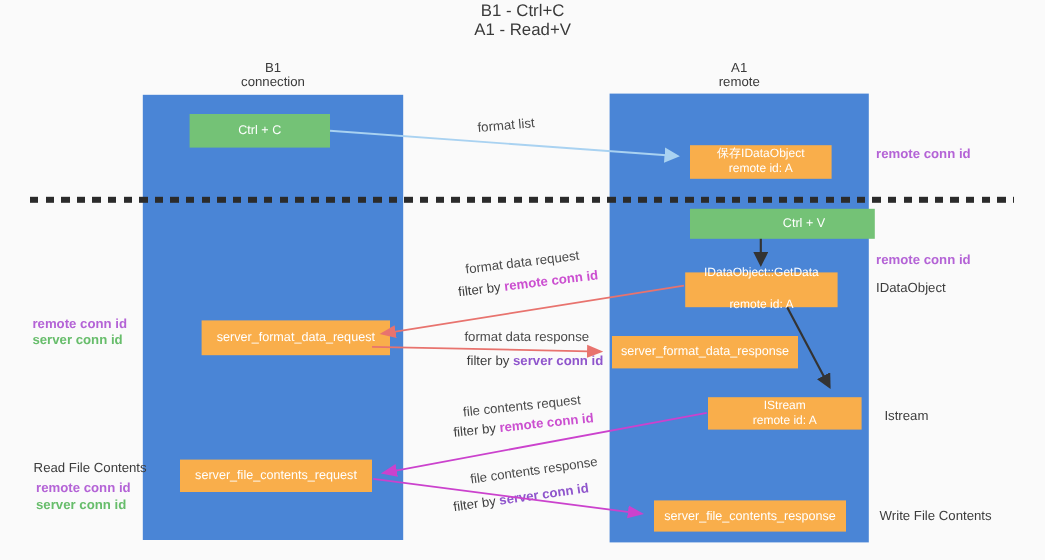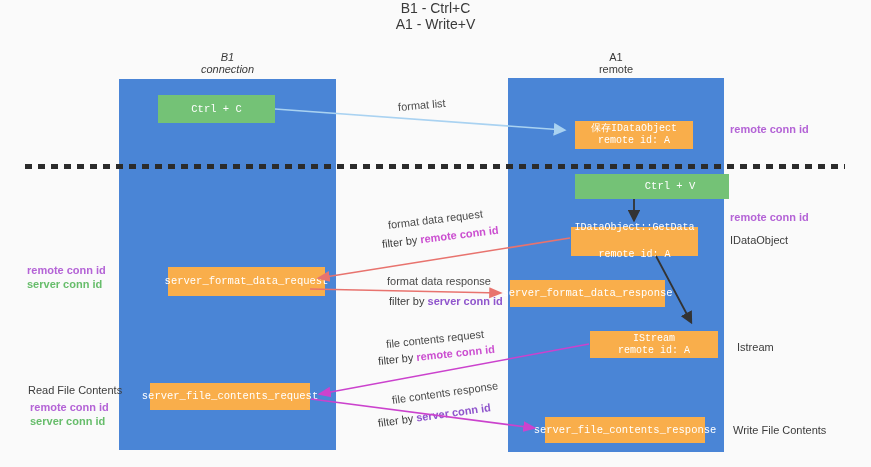--- a/index.html
+++ b/index.html
@@ -9,42 +9,42 @@
     font-family:"Liberation Sans","DejaVu Sans",sans-serif;
     color:#3c3c3c;
   }
   .abs{position:absolute;}
   .title{left:0;top:8;width:871px;text-align:center;font-size:14px;color:#3a3a3a;line-height:16px;}
   .col-header{text-align:center;font-size:11px;color:#3a3a3a;line-height:12px;}
   .column{background:#4a85d6;}
   .dashline{height:5px;background:repeating-linear-gradient(90deg,#2b2b2b 0 7px,transparent 7px 13px);}
   .box{
     display:flex;flex-direction:column;align-items:center;justify-content:center;
-    color:#fff;text-align:center;font-size:10.5px;line-height:13px;white-space:nowrap;font-family:Liberation Mono, monospace;
+    color:#fff;text-align:center;font-size:10.5px;line-height:13px;white-space:nowrap;
   }
   .green{background:#74c276;}
   .orange{background:#f9ae4b;}
   .lbl{font-size:11px;white-space:nowrap;color:#3c3c3c;}
   .lbl-gray{color:#4a4a4a;}
   .orchid{color:#b463d6;font-weight:bold;}
   .magenta{color:#cb4fd0;font-weight:bold;}
   .purple{color:#8f55cc;font-weight:bold;}
   .greentx{color:#67bd6b;font-weight:bold;}
   .rot{transform-origin:left center;}
   svg.overlay{position:absolute;left:0;top:0;pointer-events:none;}
 </style>
 </head>
 <body>
 
 <div class="abs title">
   <div>B1 - Ctrl+C</div>
-  <div>A1 - Write+V</div>
+  <div>A1 - Read+V</div>
 </div>
 
-<div class="abs col-header" style="left:119px;top:51px;width:217px;font-style:italic;">
+<div class="abs col-header" style="left:119px;top:51px;width:217px;">
   <div>B1</div>
   <div>connection</div>
 </div>
 <div class="abs col-header" style="left:508px;top:51px;width:216px;">
   <div>A1</div>
   <div>remote</div>
 </div>
 
 <div class="abs column" style="left:119px;top:79px;width:217px;height:371px;"></div>
 <div class="abs column" style="left:508px;top:78px;width:216px;height:374px;"></div>

